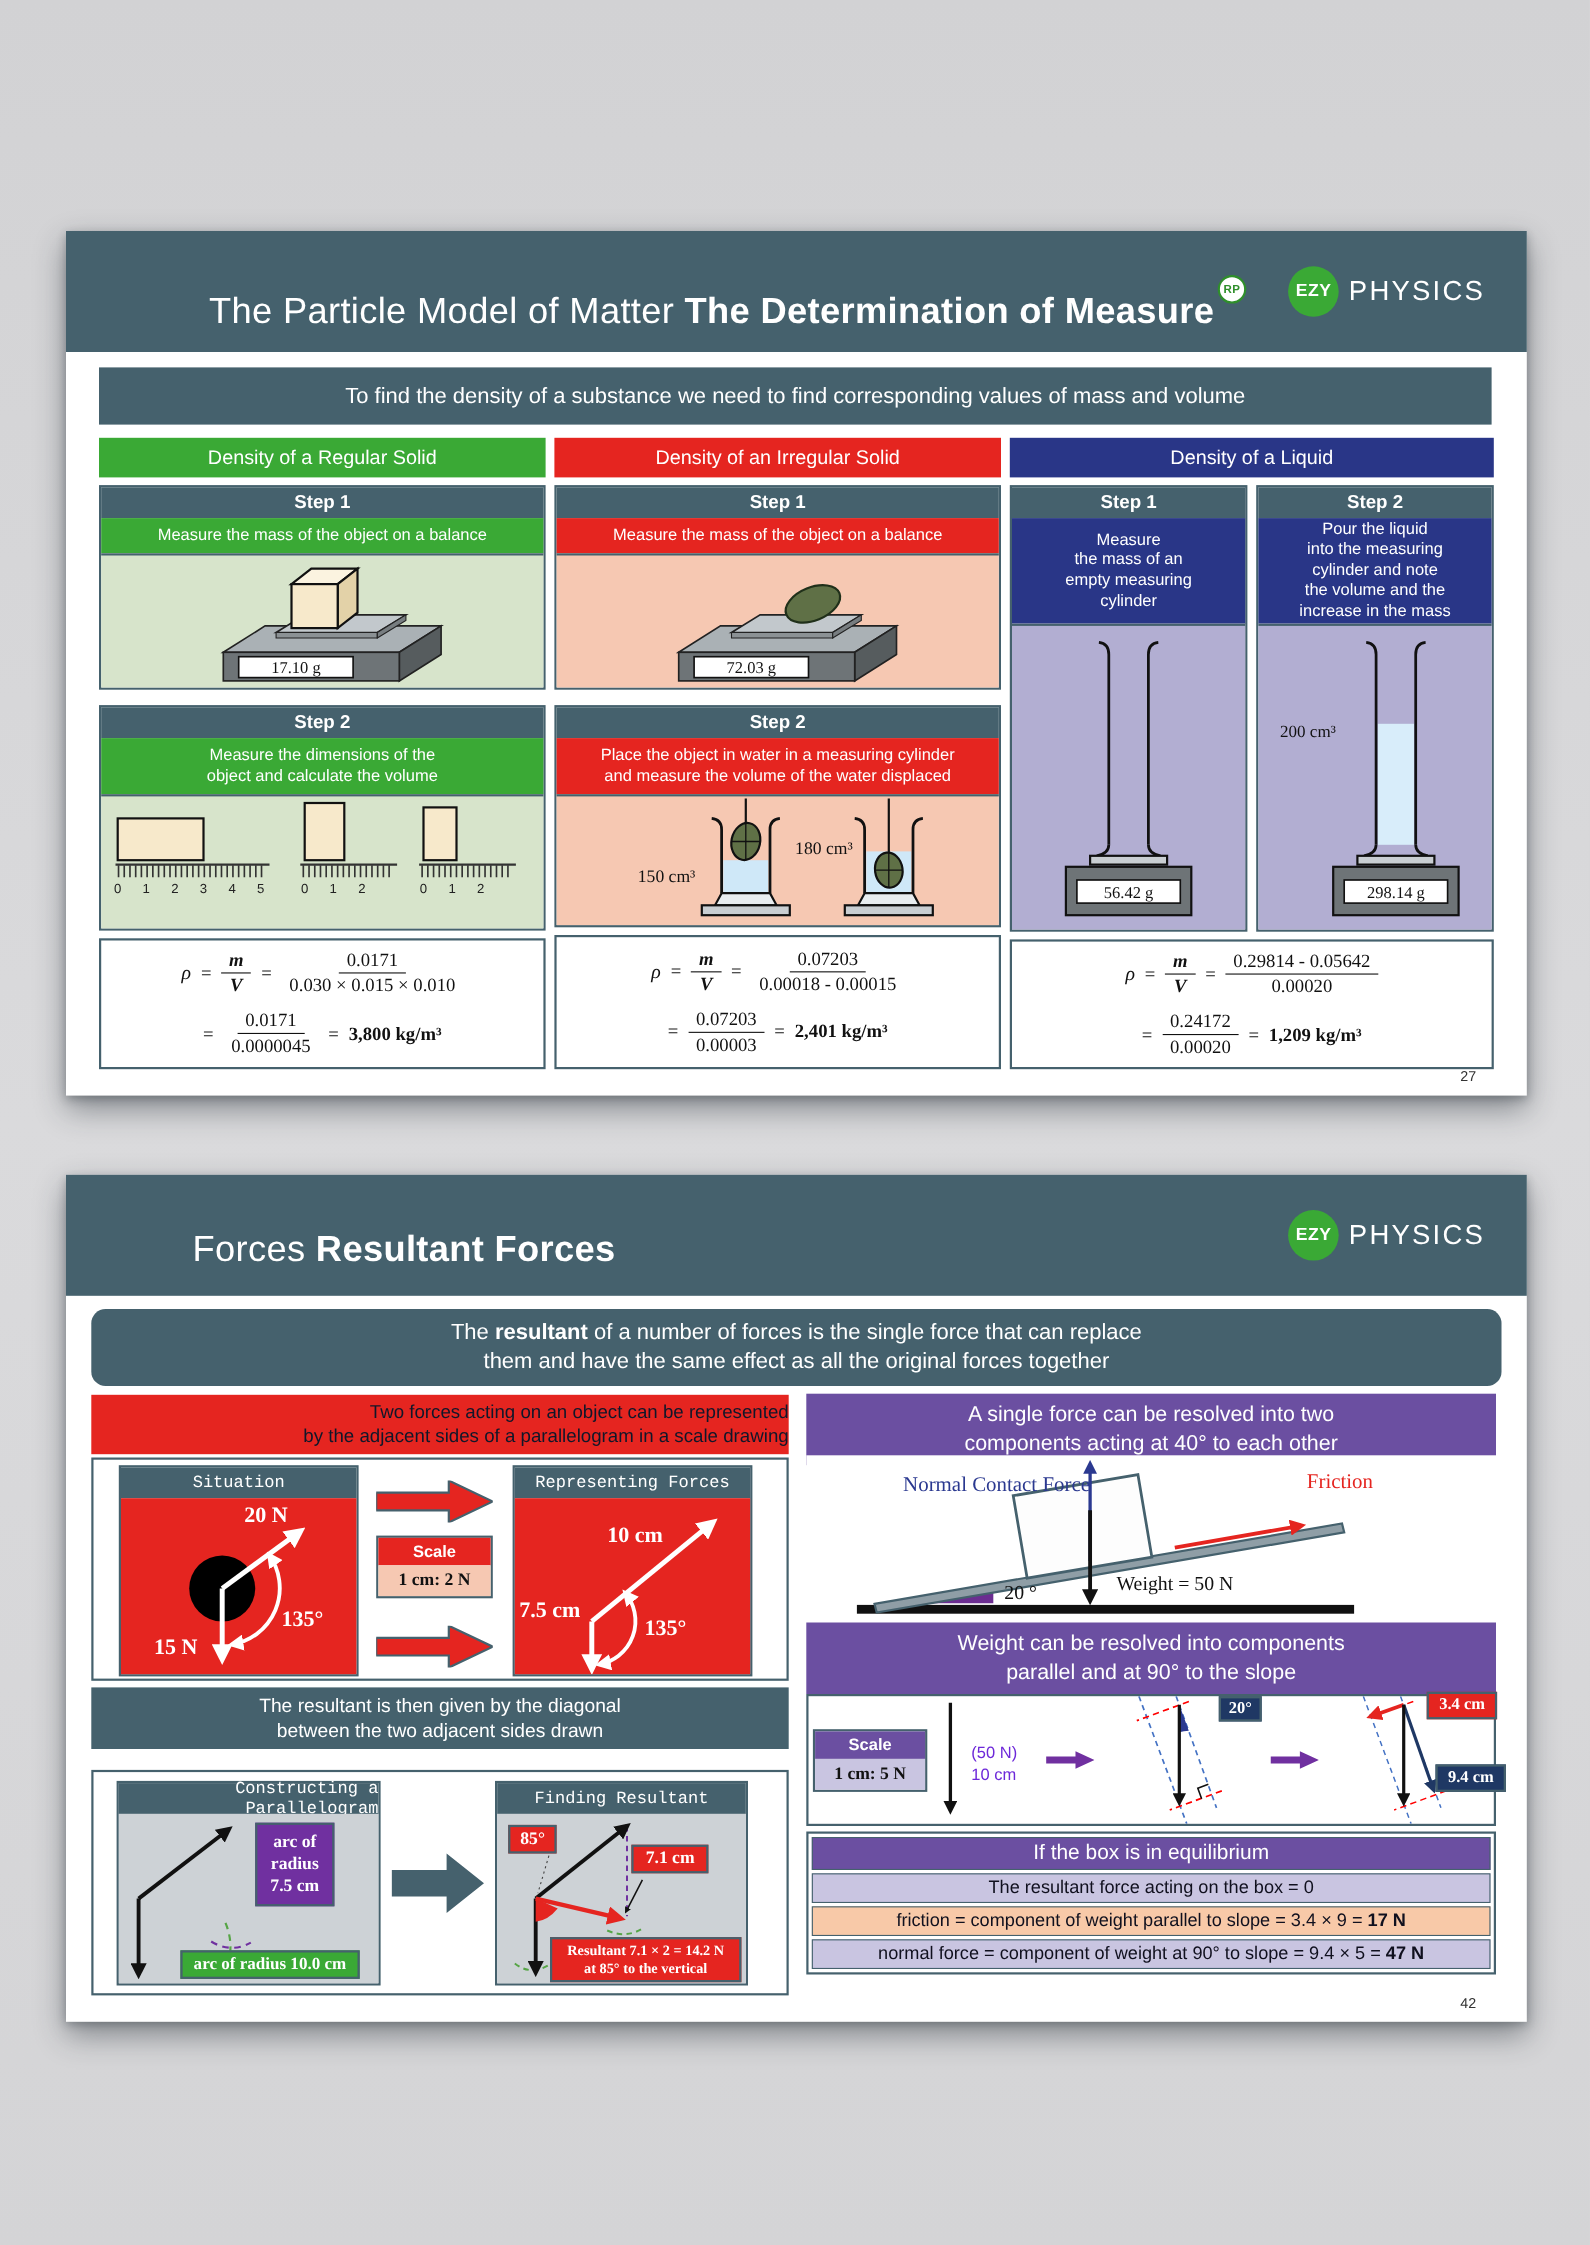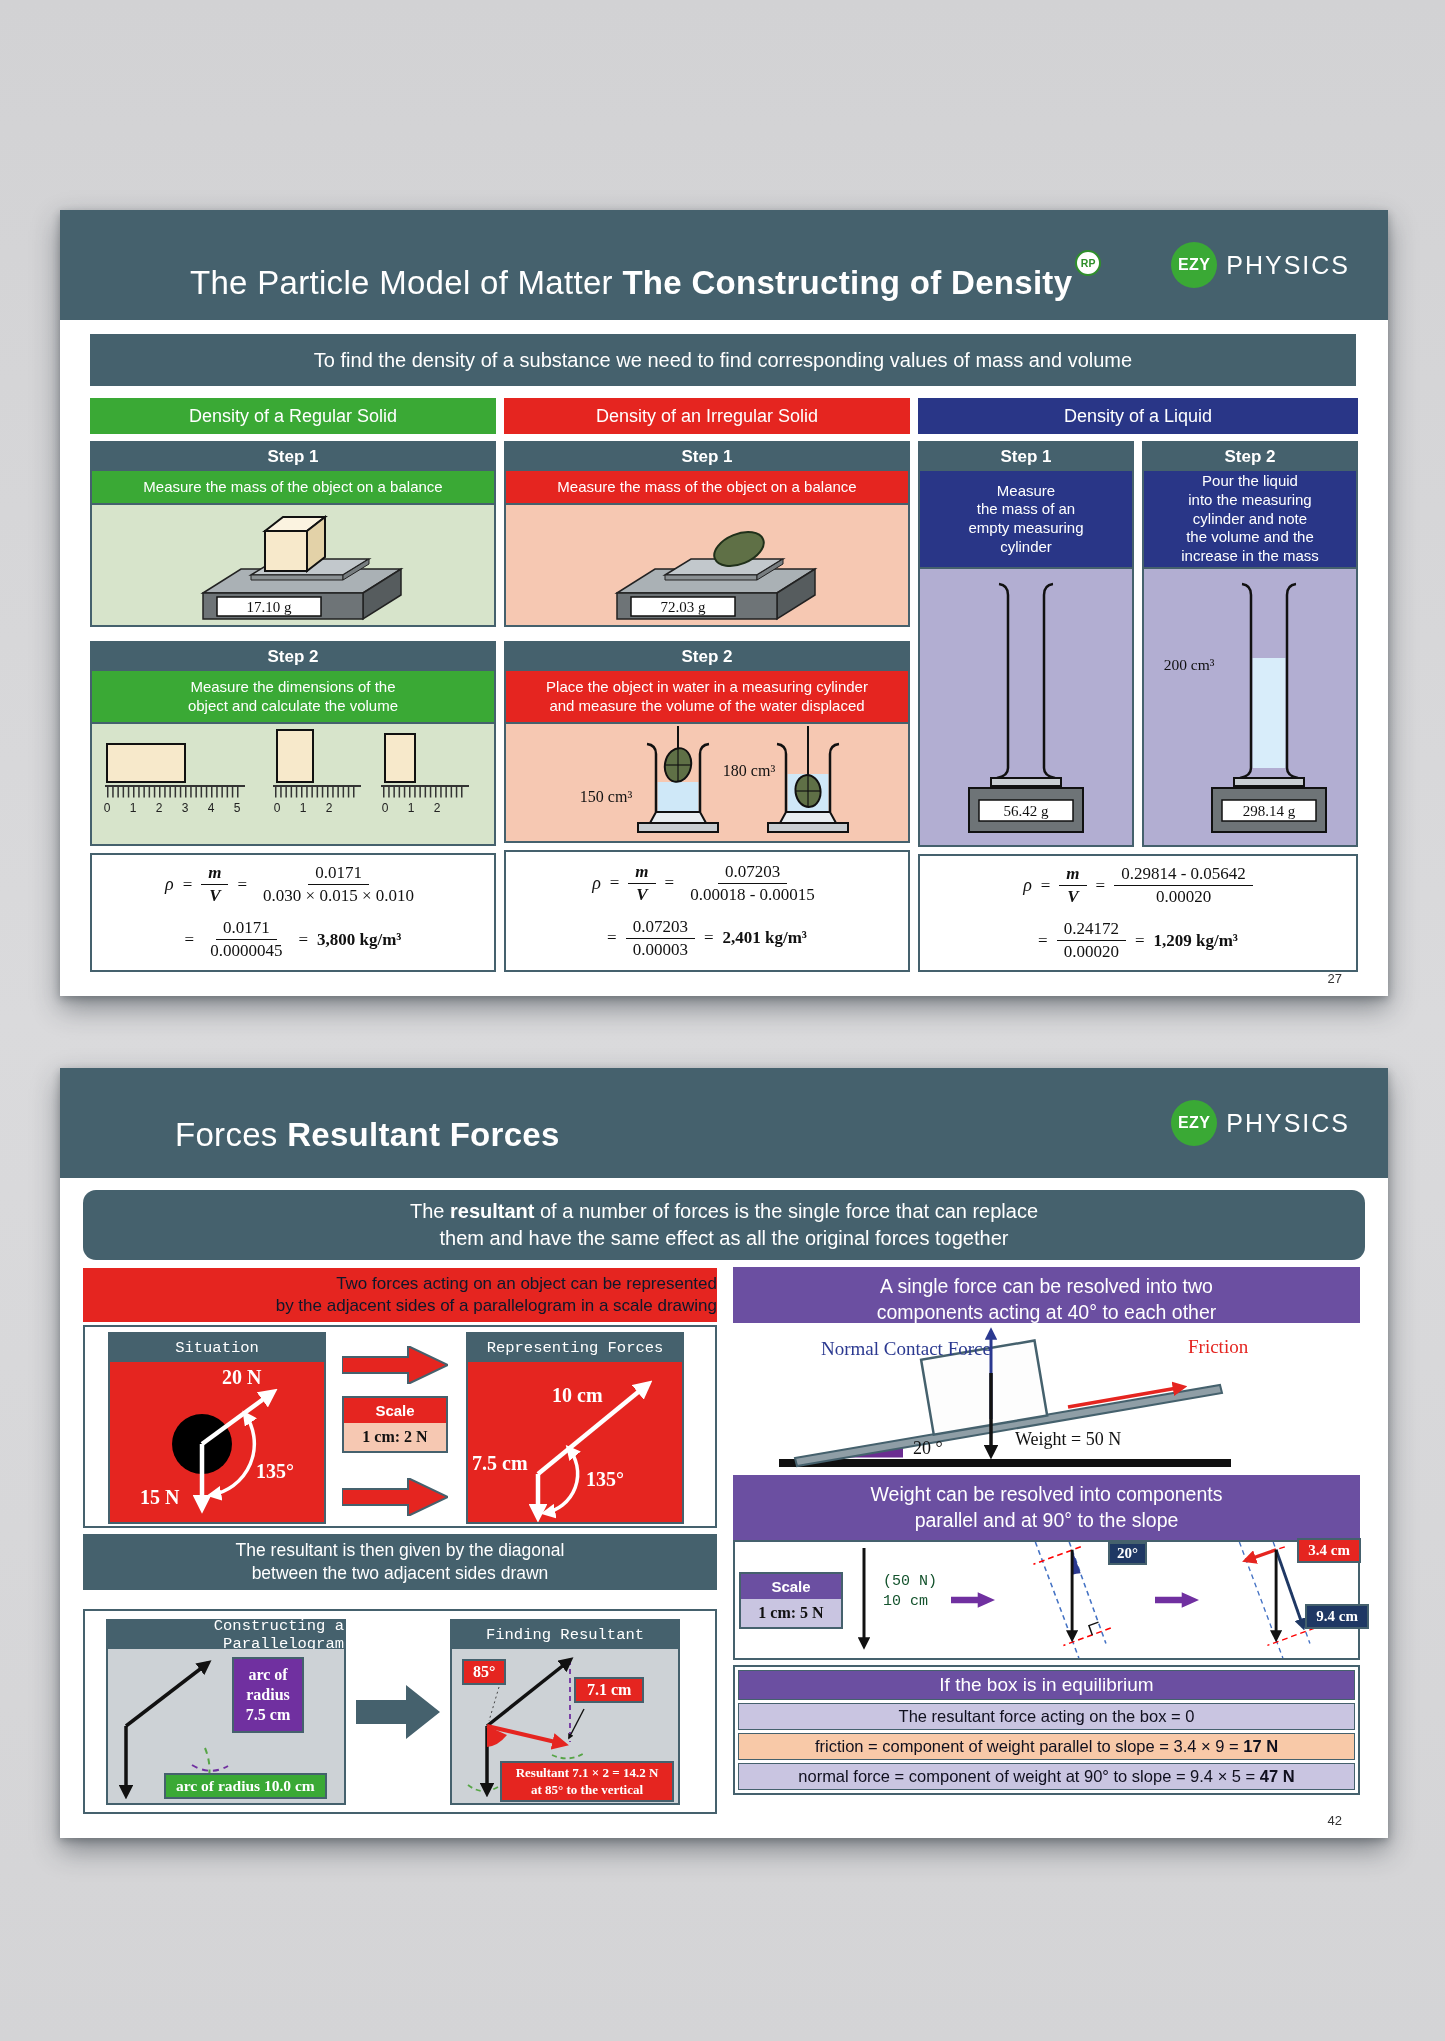--- a/index.html
+++ b/index.html
@@ -76,21 +76,21 @@
   .lbl { position:absolute; border:2px solid #45616d; color:#fff; font-family:"Liberation Serif", serif;
          font-weight:bold; text-align:center; }
   .lbl.red { background:#e52520; } .lbl.navy { background:#1f3864; }
   .lbl.purp { background:#7030a0; } .lbl.grn { background:#3aa935; }
   .midcol { position:absolute; left:255px; top:5px; width:110px; height:193px; }
   .midcol svg, .midcol .scale-box { position:absolute; left:2px; }
   .incline-panel { position:absolute; top:56px; left:0; width:627px; height:150px; background:#fff; }
   .resolve { position:absolute; top:273px; left:0; width:627px; height:120px; border:2px solid #45616d;
              display:flex; align-items:center; gap:6px; padding:0 4px; background:#fff; }
   .wgroup { display:flex; align-items:flex-start; gap:4px; }
-  .wlabel { font-family:Liberation Mono, monospace; font-size:15px; color:#14532d; line-height:1.3; margin-top:28px; }
+  .wlabel { font-family:Liberation Sans, sans-serif; font-size:15px; color:#6d28d9; line-height:1.3; margin-top:40px; }
   .diagwrap { position:relative; width:148px; height:116px; flex:none; }
   .eq-box { position:absolute; top:398px; left:0; width:627px; border:2px solid #45616d; padding:3px; background:#fff; }
   .eq-hd { background:#6b4fa1; color:#fff; font-size:19px; text-align:center; padding:3px 0; border:1.5px solid #45616d; }
   .eq-row { margin-top:3px; border:1.5px solid #45616d; font-size:16.5px; color:#10101e; text-align:center; padding:3px 0; }
   .lavender { background:#c9c5e1; } .salmon-row { background:#f8c9a8; }
   svg text { font-family:"Liberation Serif", serif; }
   svg text.sansnum { font-family:"Liberation Sans", sans-serif; }
 </style>
 </head>
 <body>
@@ -113,21 +113,21 @@
         <path d="M0,0 L10,5 L0,10 Z" fill="#2b3990"></path>
       </marker>
   </defs>
 </svg>
 
 <div class="canvas">
 
   <section class="card" id="card1">
     <header class="card-header">
       <div class="title">
-        <span>The Particle Model of Matter </span><span class="bold">The Constructing of Density</span><span class="rp-badge">RP</span>
+        <span>The Particle Model of Matter </span><span class="bold">The Determination of Measure</span><span class="rp-badge">RP</span>
       </div>
       <div class="logo">
         <span class="logo-circle">EZY</span>
         <span class="logo-word">PHYSICS</span>
       </div>
     </header>
 
     <div class="s1-banner">To find the density of a substance we need to find corresponding values of mass and volume</div>
 
     <div class="cols">

